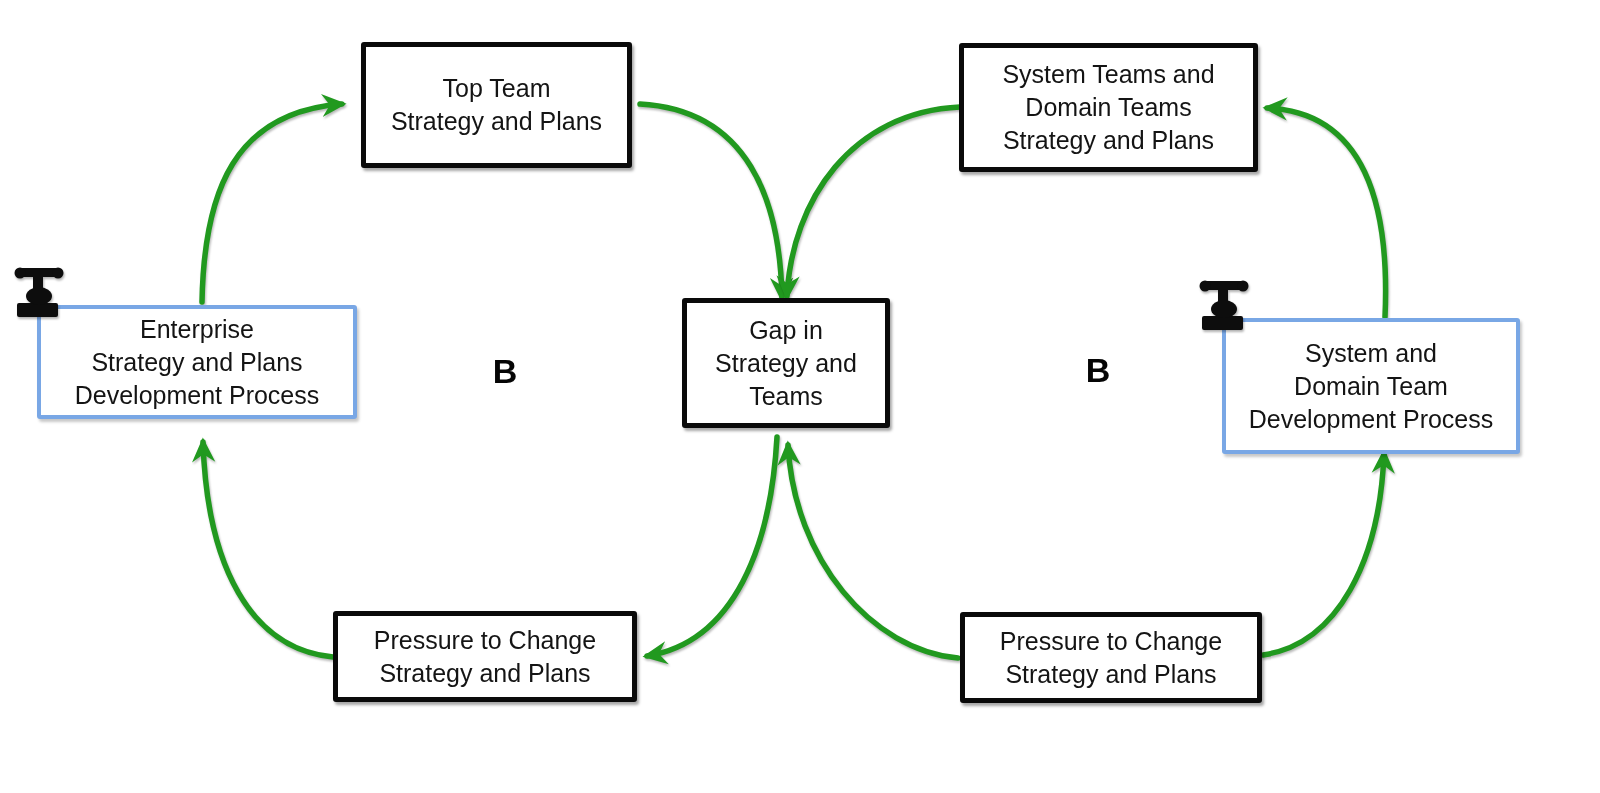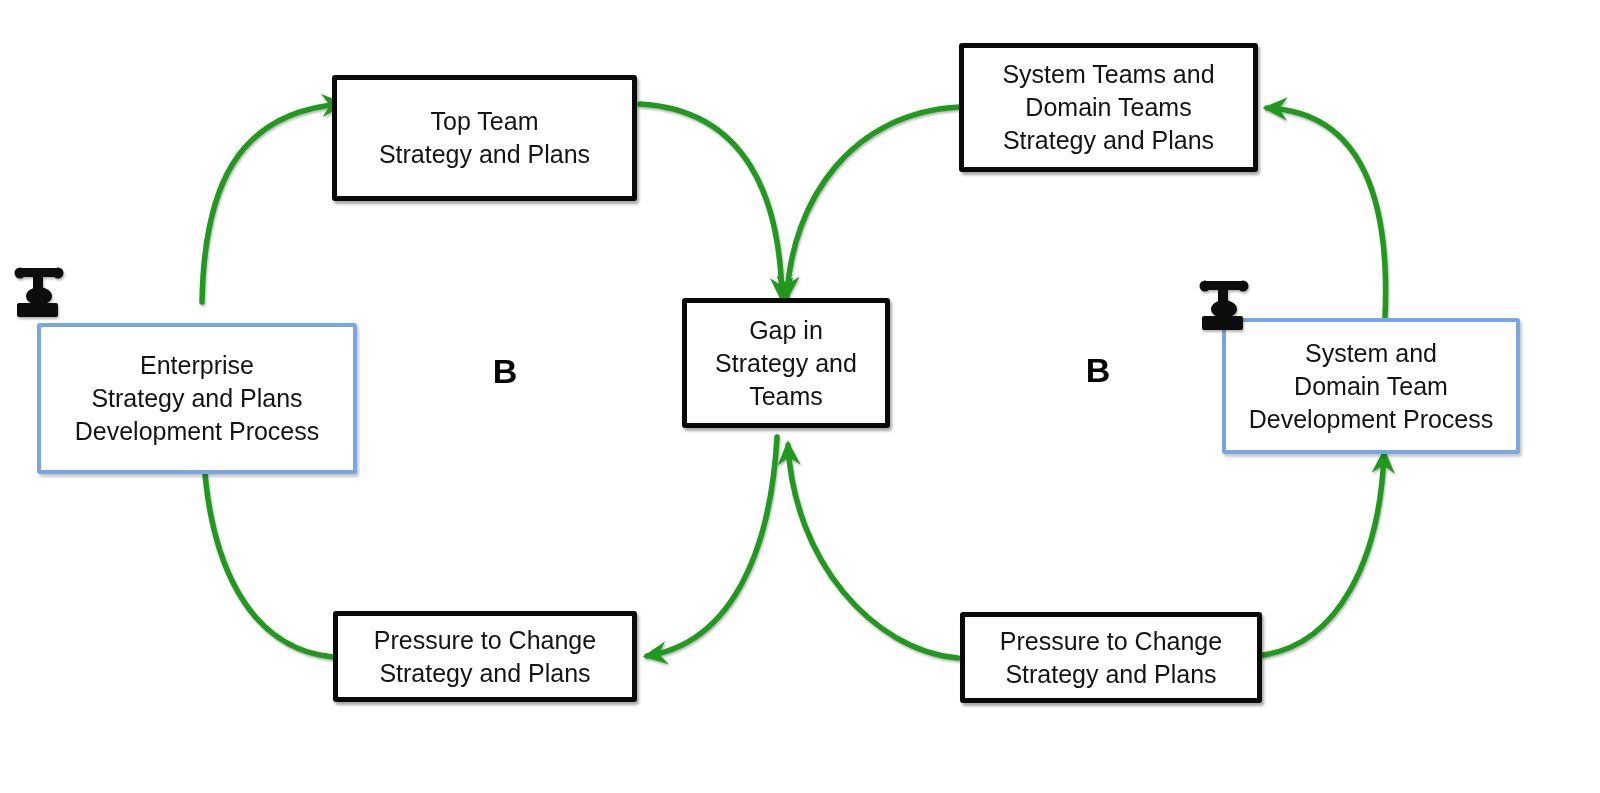--- a/index.html
+++ b/index.html
@@ -55,32 +55,32 @@
     <path class="arrow" marker-end="url(#ah)" d="M 202 302 C 204 190 235 112 342 104"></path>
     <path class="arrow" marker-end="url(#ah)" d="M 640 104 C 748 110 780 200 782 298"></path>
     <path class="arrow" marker-end="url(#ah)" d="M 960 107 C 852 112 792 200 787 296"></path>
     <path class="arrow" marker-end="url(#ah)" d="M 777 437 C 771 545 735 642 647 656"></path>
     <path class="arrow" marker-end="url(#ah)" d="M 333 657 C 250 649 207 565 203 442"></path>
     <path class="arrow" marker-end="url(#ah)" d="M 1385 317 C 1390 205 1365 112 1267 108"></path>
     <path class="arrow" marker-end="url(#ah)" d="M 958 658 C 872 650 794 560 788 445"></path>
     <path class="arrow" marker-end="url(#ah)" d="M 1263 655 C 1338 644 1380 560 1384 453"></path>
   </svg>
 
-  <div class="node variable" style="left:332px;top:42px;width:305px;height:126px;margin-top:33px;">
+  <div class="node variable" style="left:361px;top:42px;width:271px;height:126px;">
     <div>Top Team</div>
     <div>Strategy and Plans</div>
   </div>
 
   <div class="node variable" style="left:959px;top:43px;width:299px;height:129px;text-align:center;">
     <div>System Teams and</div>
     <div>Domain Teams</div>
     <div>Strategy and Plans</div>
   </div>
 
-  <div class="node process" style="left:37px;top:323px;width:320px;height:151px;">
+  <div class="node process" style="left:37px;top:305px;width:320px;height:114px;">
     <div>Enterprise</div>
     <div>Strategy and Plans</div>
     <div>Development Process</div>
   </div>
 
   <div class="node variable" style="left:682px;top:298px;width:208px;height:130px;">
     <div>Gap in</div>
     <div>Strategy and</div>
     <div>Teams</div>
   </div>

